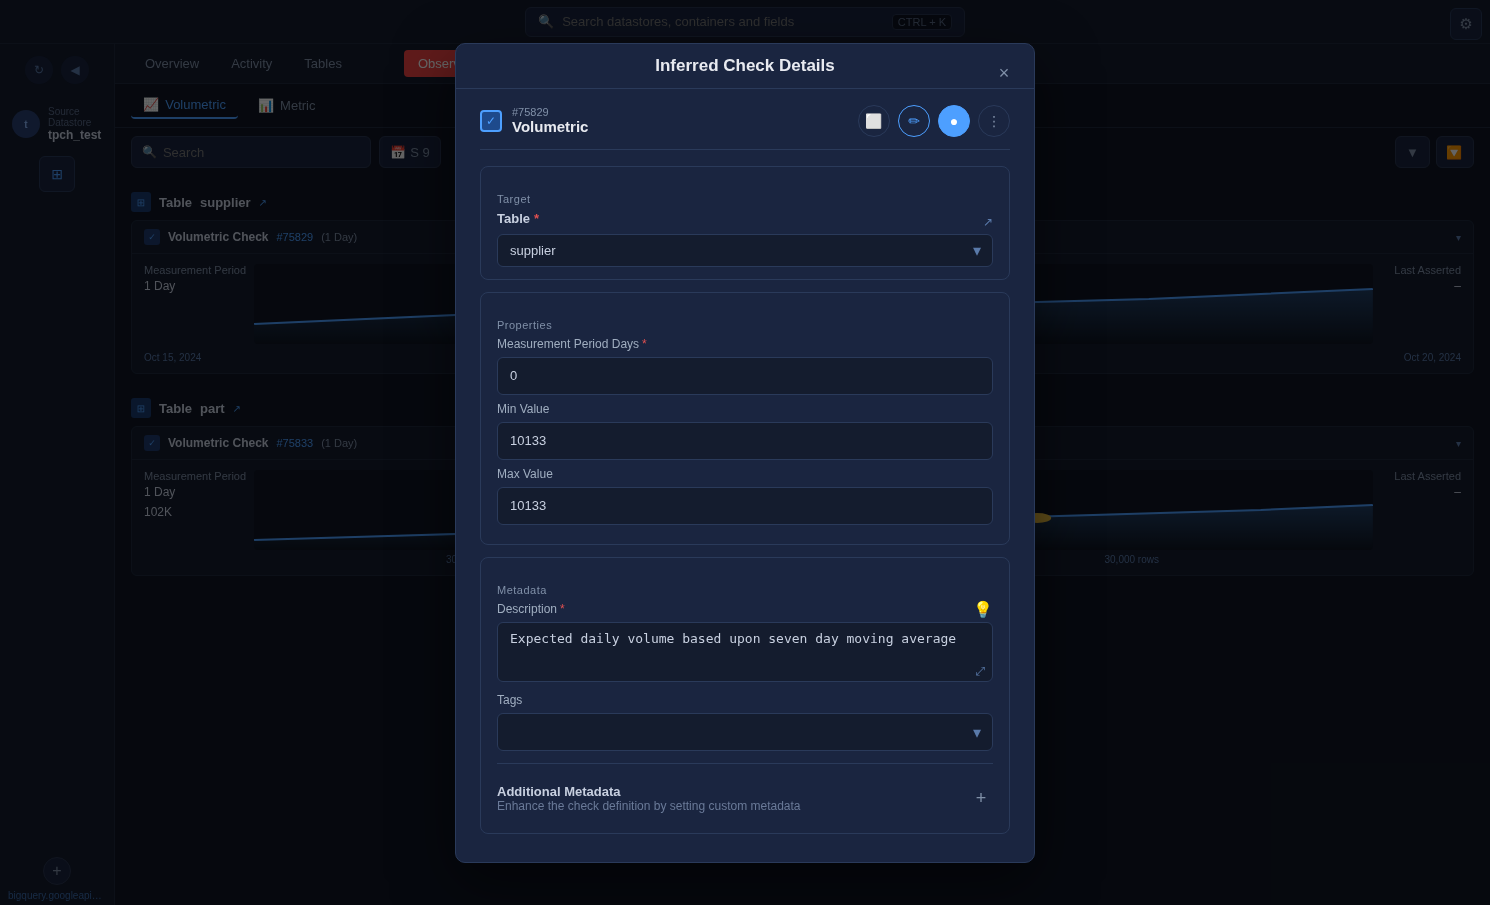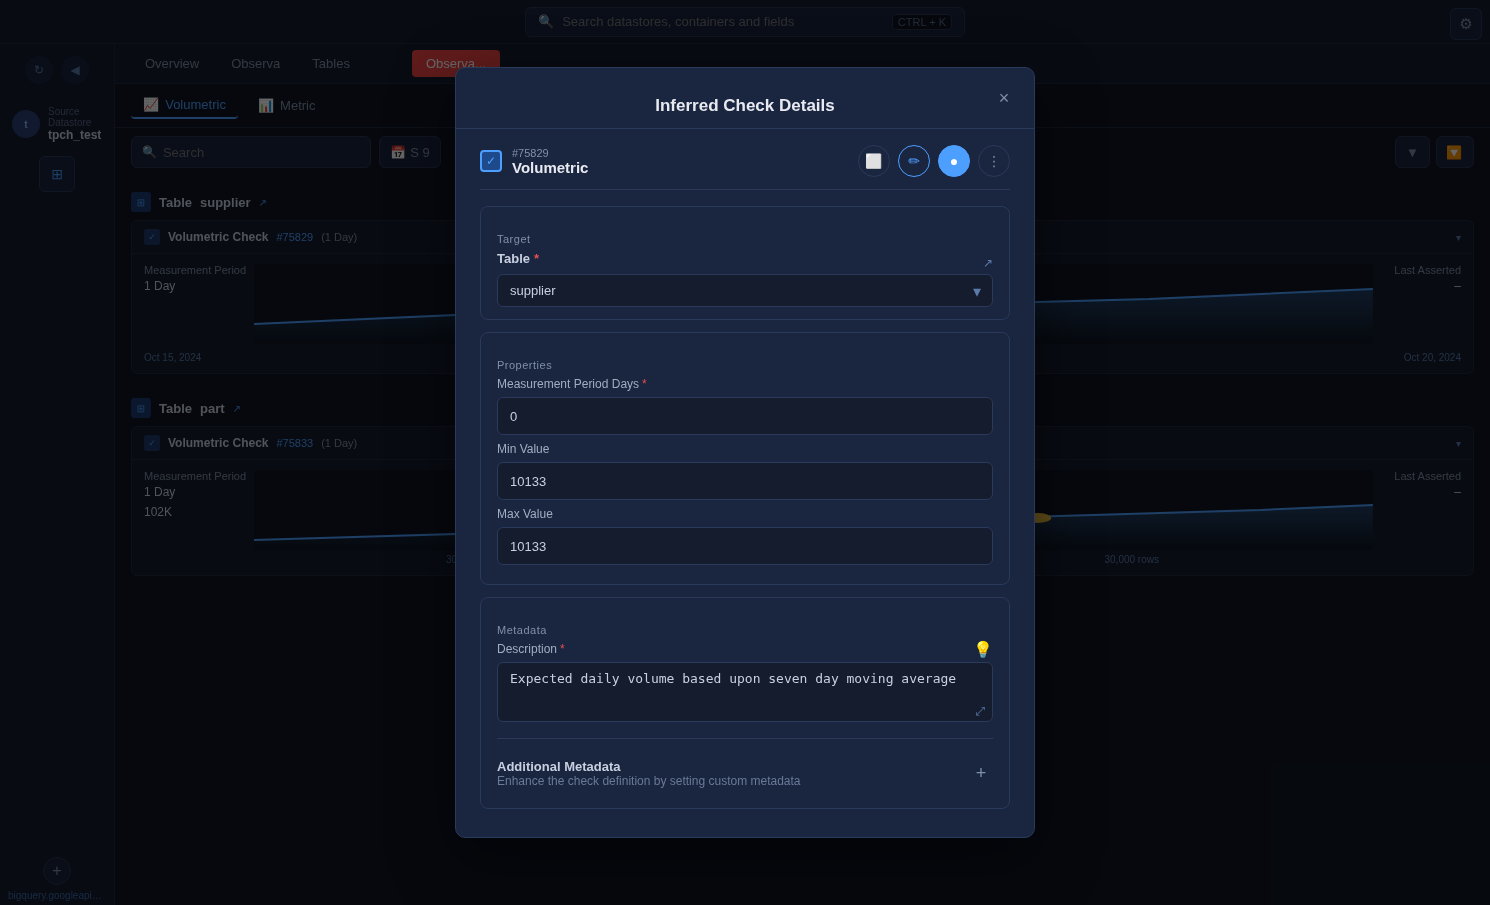--- a/index.html
+++ b/index.html
@@ -283,21 +283,21 @@
       border: 1px solid #2a3a5a;
       border-radius: 10px;
       width: 580px;
       max-height: 860px;
       overflow-y: auto;
       position: relative;
       box-shadow: 0 20px 60px rgba(0,0,0,0.5);
     }
     .modal-header {
       text-align: center;
-      padding: 28px 24px 12px;
+      padding: 12px 24px 12px;
       border-bottom: 1px solid #2a3a5a;
       position: relative;
     }
     .modal-title {
       font-size: 17px;
       font-weight: 600;
       color: #e8eaf0;
     }
     .modal-close {
       position: absolute;
@@ -648,21 +648,21 @@
     <span>⊞</span>
   </div>
   <div class="bottom-link">bigquery.googleapis.com qualytics-dev tpch</div>
   <div class="plus-btn">+</div>
 </div>
 
 <div class="main-content">
 
   <div class="nav-tabs">
     <div class="nav-tab">Overview</div>
-    <div class="nav-tab">Observa</div>
+    <div class="nav-tab">Activity</div>
     <div class="nav-tab">Tables</div>
     <div class="nav-tab active">Observa...</div>
   </div>
 
   <div class="sub-tabs">
     <div class="sub-tab active">
       <span>📈</span>
       <span>Volumetric</span>
     </div>
     <div class="sub-tab">
@@ -872,20 +872,26 @@
                 <span class="required-star">*</span>
               </div>
               <span style="position:absolute;top:-2px;right:0;color:#f0c040;font-size:16px;">💡</span>
             </div>
             <div class="description-field-wrapper">
               <textarea class="form-textarea" style="">Expected daily volume based upon seven day moving average</textarea>
               <span class="description-expand-icon">⤢</span>
             </div>
           </div>
 
+          <div class="field-group">
+            <div class="field-label">Tags</div>
+            <div class="tags-select-wrapper">
+              <input type="text" class="tags-input" value="" style="">
+            </div>
+          </div>
 
           <hr class="section-divider">
 
           <div class="section-row">
             <div>
               <div class="section-row-title">Additional Metadata</div>
               <div class="section-row-desc">Enhance the check definition by setting custom metadata</div>
             </div>
             <button class="add-btn">+</button>
           </div>

